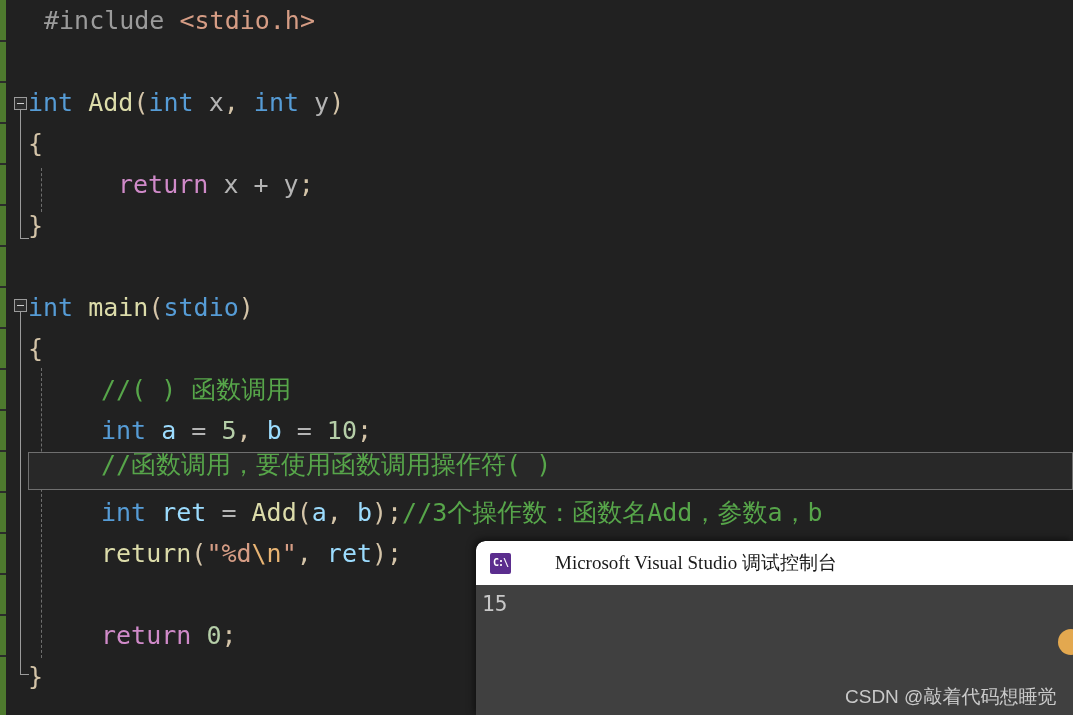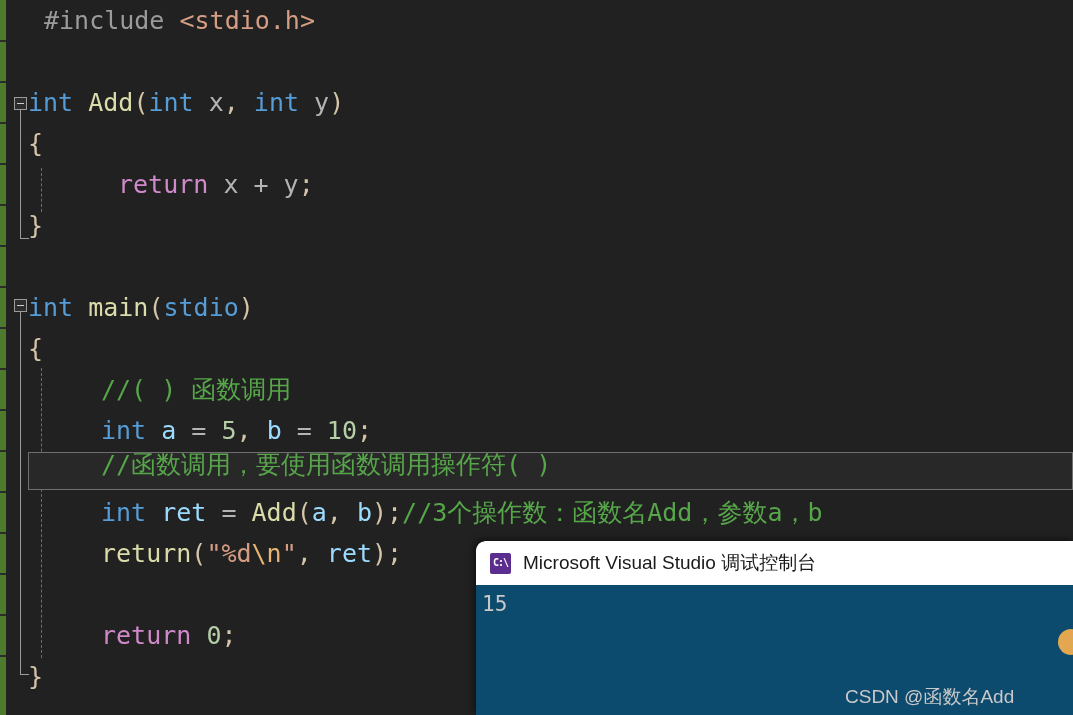--- a/index.html
+++ b/index.html
@@ -170,29 +170,30 @@
   }
   .console-icon span {
     color: #ffffff;
     font-family: "DejaVu Sans Mono", monospace;
     font-size: 10px;
     font-weight: bold;
     letter-spacing: -1px;
     line-height: 1;
   }
   .console-title {
-    font-family: Liberation Sans, sans-serif;
+    font-family: Liberation Serif, serif;
     font-size: 19px;
     color: #1a1a1a;
     white-space: nowrap;
+    margin-left: 32px;
   }
   .console-body {
     position: relative;
     height: 130px;
-    background: #0c4a6e;
+    background: #404040;
     padding: 6px 0 0 6px;
     box-sizing: border-box;
   }
   .console-line {
     font-family: "DejaVu Sans Mono", monospace;
     font-size: 21px;
     line-height: 26px;
     color: #c8c8c8;
     white-space: pre;
   }
@@ -300,13 +301,13 @@
     </div>
     <div class="console-title">Microsoft Visual Studio 调试控制台</div>
   </div>
   <div class="console-body">
     <div class="console-line">15</div>
     <div class="console-spacer"></div>
   </div>
   <div class="orb"></div>
 </div>
 
-<div class="watermark">CSDN @函数名Add</div>
+<div class="watermark">CSDN @敲着代码想睡觉</div>
 
 </body></html>

